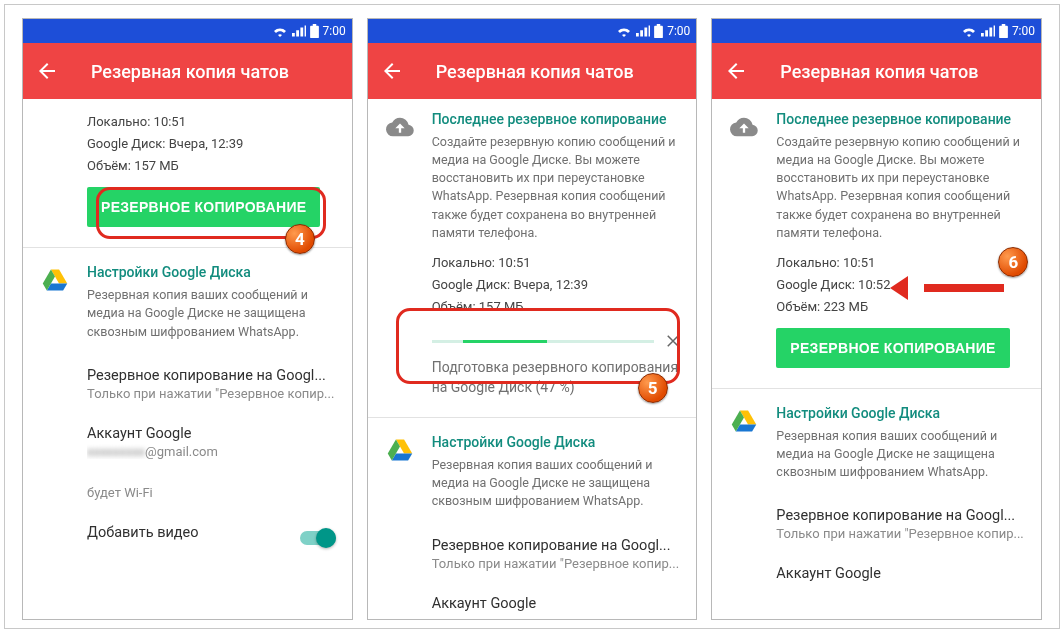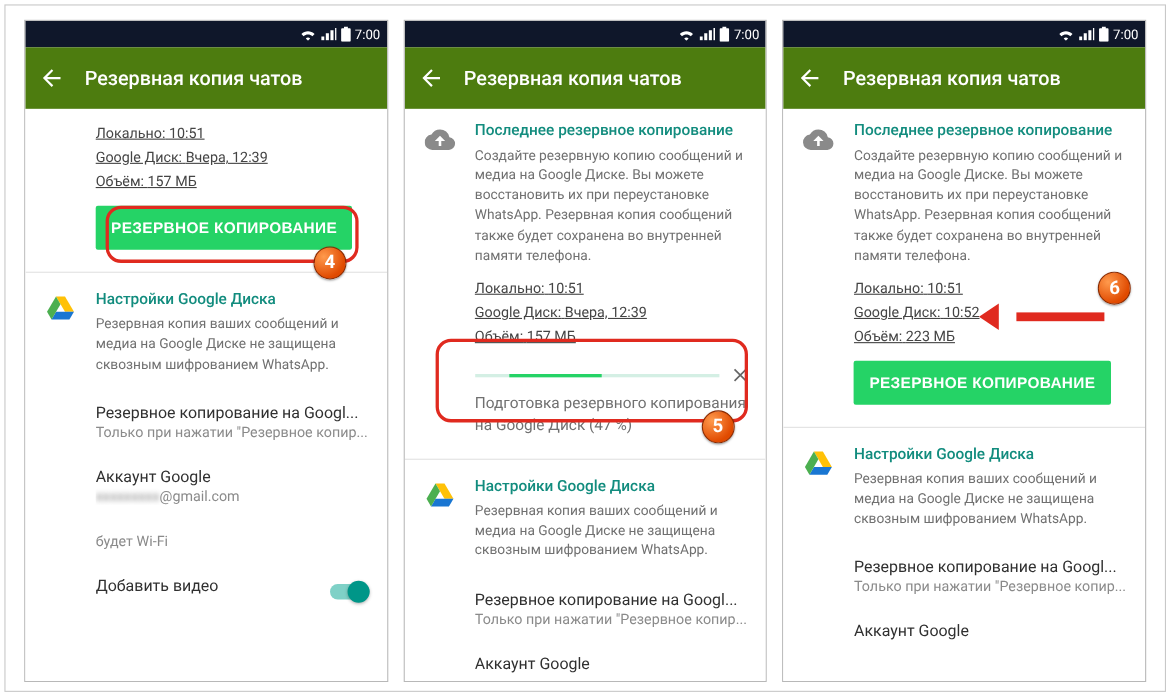--- a/index.html
+++ b/index.html
@@ -28,49 +28,49 @@
     width: 332px;
     height: 602px;
     border: 1px solid #b8b8b8;
     background: #fff;
     overflow: hidden;
     display: flex;
     flex-direction: column;
     position: relative;
   }
   .status-bar {
-    background: #0f172a;
+    background: #1d4ed8;
     height: 24px;
     display: flex;
     justify-content: flex-end;
     align-items: center;
     gap: 4px;
     padding: 0 6px;
     color: #fff;
     font-size: 12px;
   }
   .status-bar svg { display: block; }
   .app-bar {
-    background: #4d7c0f;
+    background: #ef4444;
     height: 56px;
     display: flex;
     align-items: center;
     color: #fff;
     padding: 0 12px;
-    gap: 18px;
+    gap: 32px;
   }
   .app-bar .back { width: 24px; height: 24px; }
   .app-bar-title { font-size: 18px; font-weight: 500; }
   .content { flex: 1; overflow: hidden; background: #fff; color: #303030; }
   .section { padding: 12px 16px 4px 64px; position: relative; }
   .cloud-icon { position: absolute; left: 18px; top: 14px; width: 28px; height: 28px; color: #8a8a8a; }
   .drive-icon { position: absolute; left: 18px; top: 14px; width: 28px; height: 28px; }
   .subheader { color: #128c7e; font-size: 14px; font-weight: 500; margin-bottom: 6px; }
   .desc { color: #707070; font-size: 12.5px; line-height: 1.45; margin-bottom: 10px; }
-  .info-line { font-size: 13px; color: #444; line-height: 1.7; text-decoration: underline; }
+  .info-line { font-size: 13px; color: #444; line-height: 1.7; }
   .backup-btn {
     background: #25d366;
     color: #fff;
     border: none;
     font-size: 14px;
     font-weight: 700;
     letter-spacing: .3px;
     padding: 12px 14px;
     margin: 10px 0 12px 0;
     cursor: pointer;

